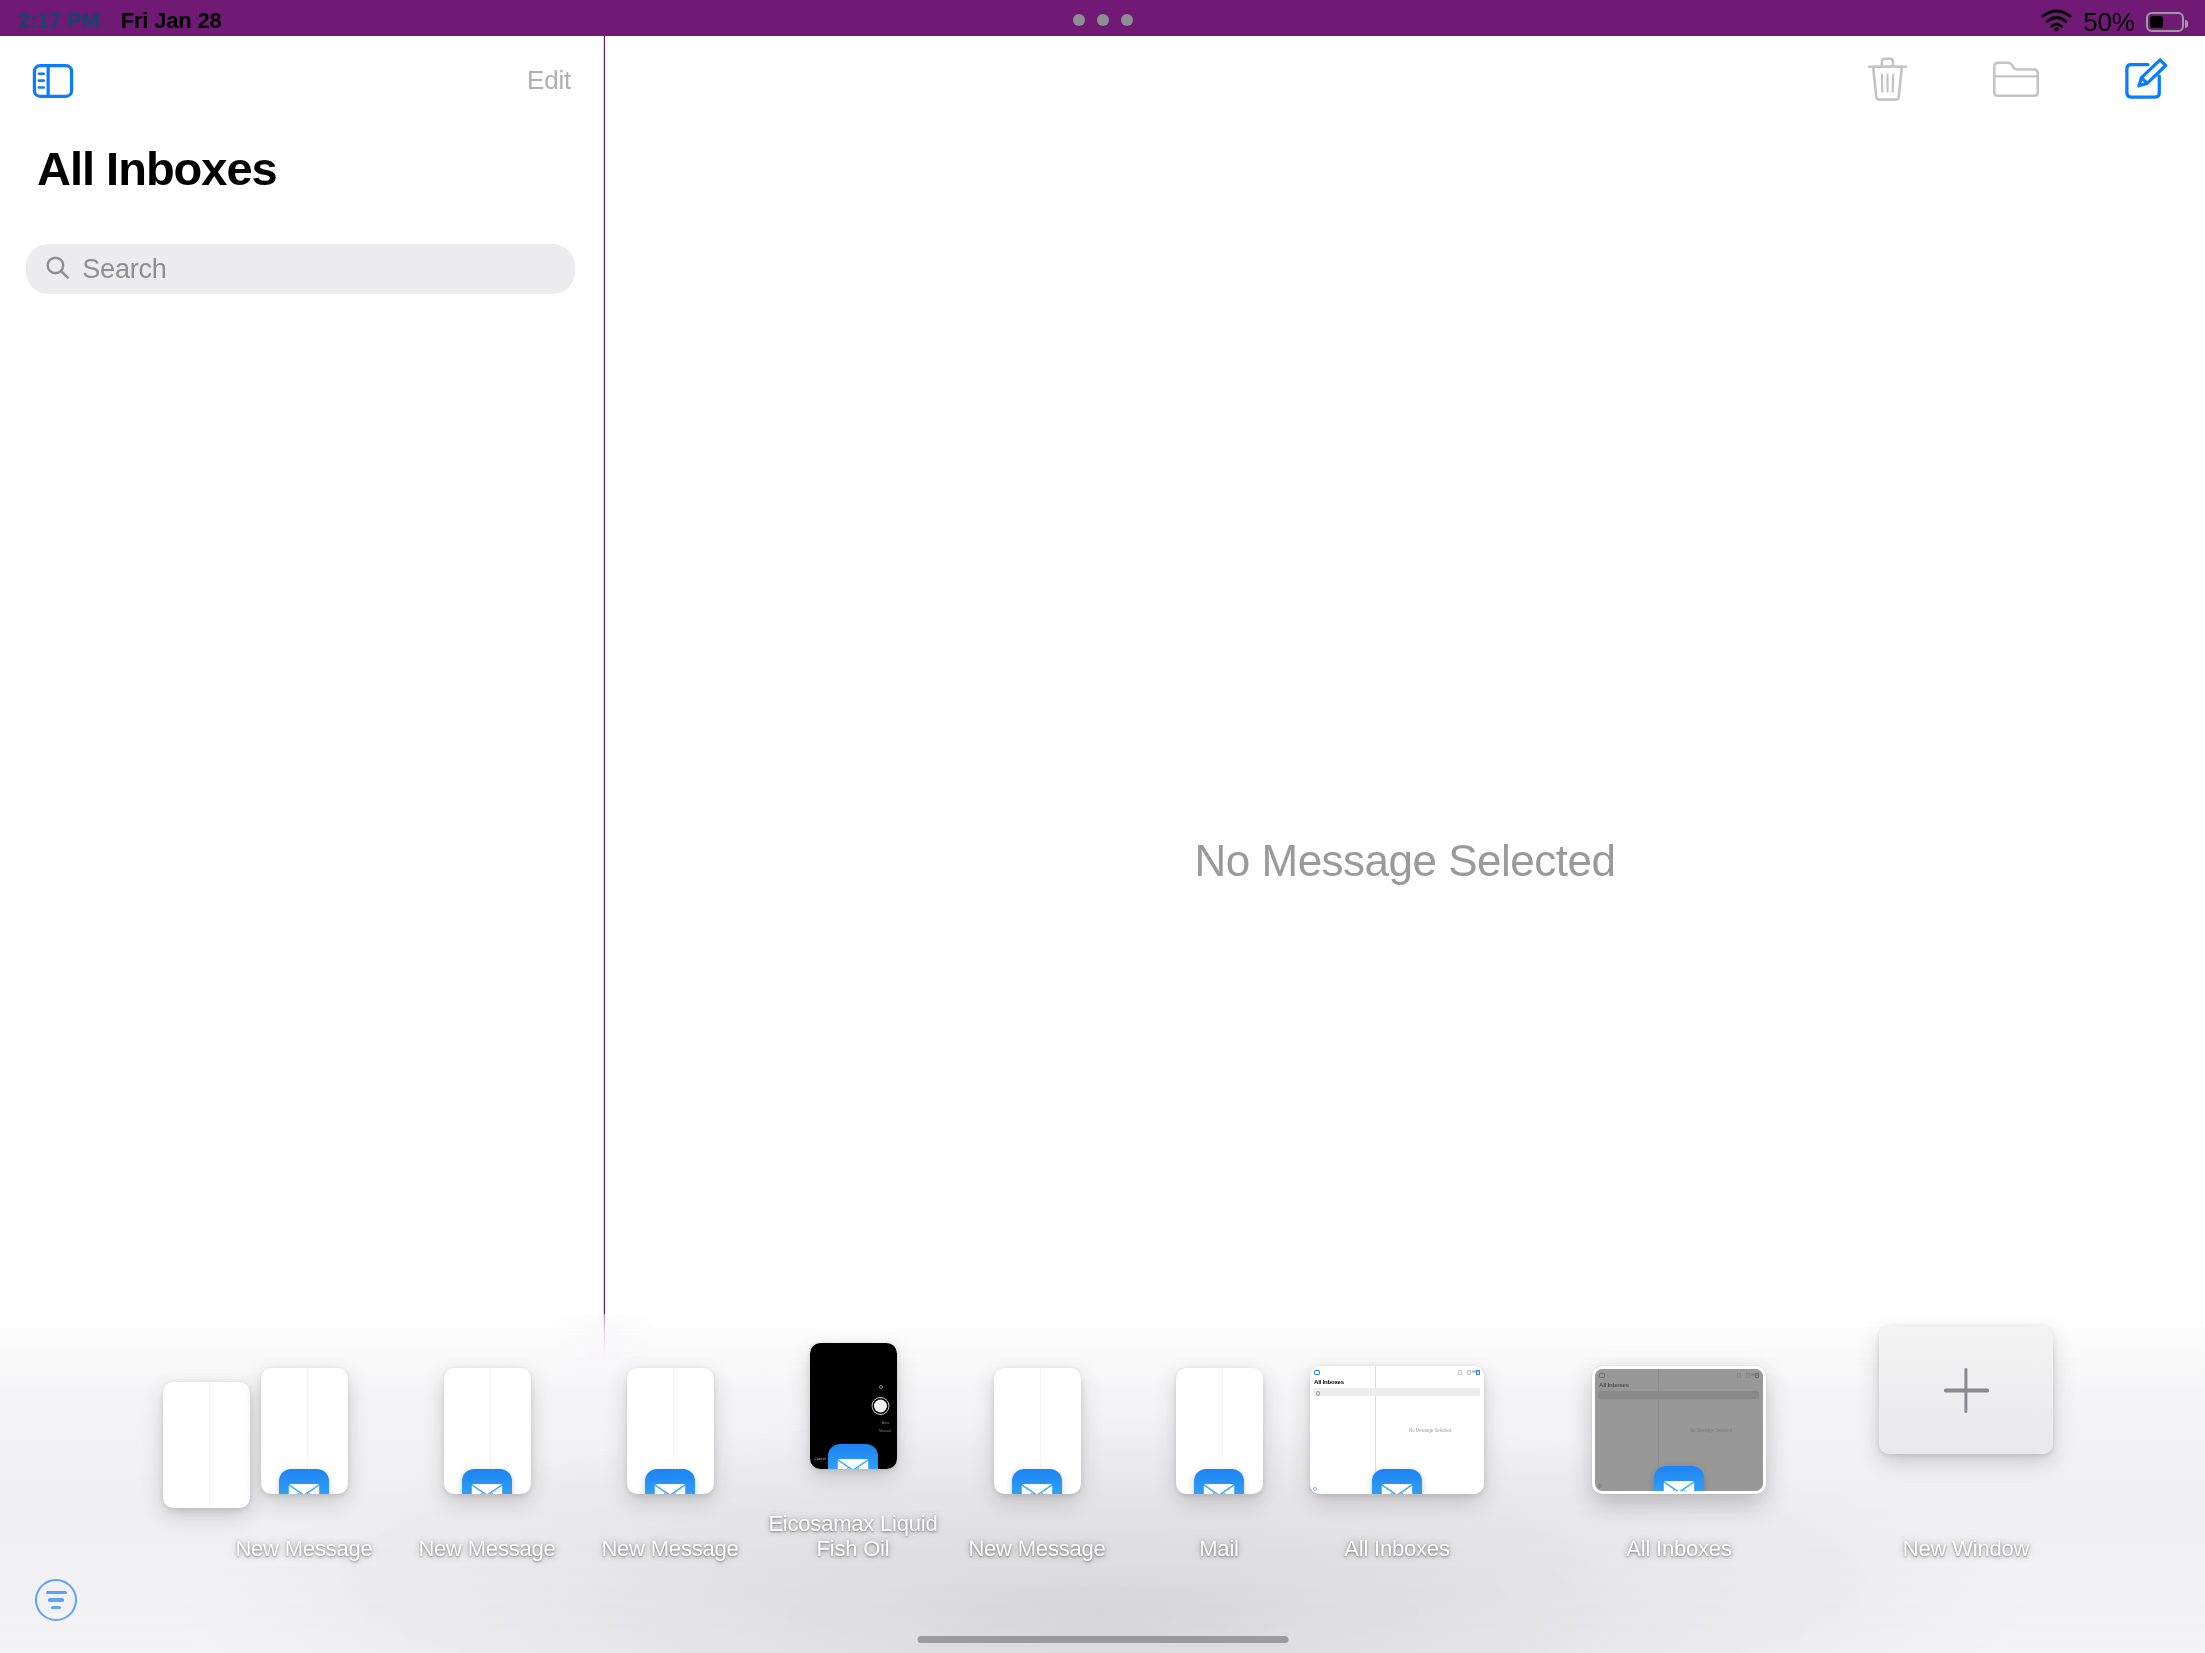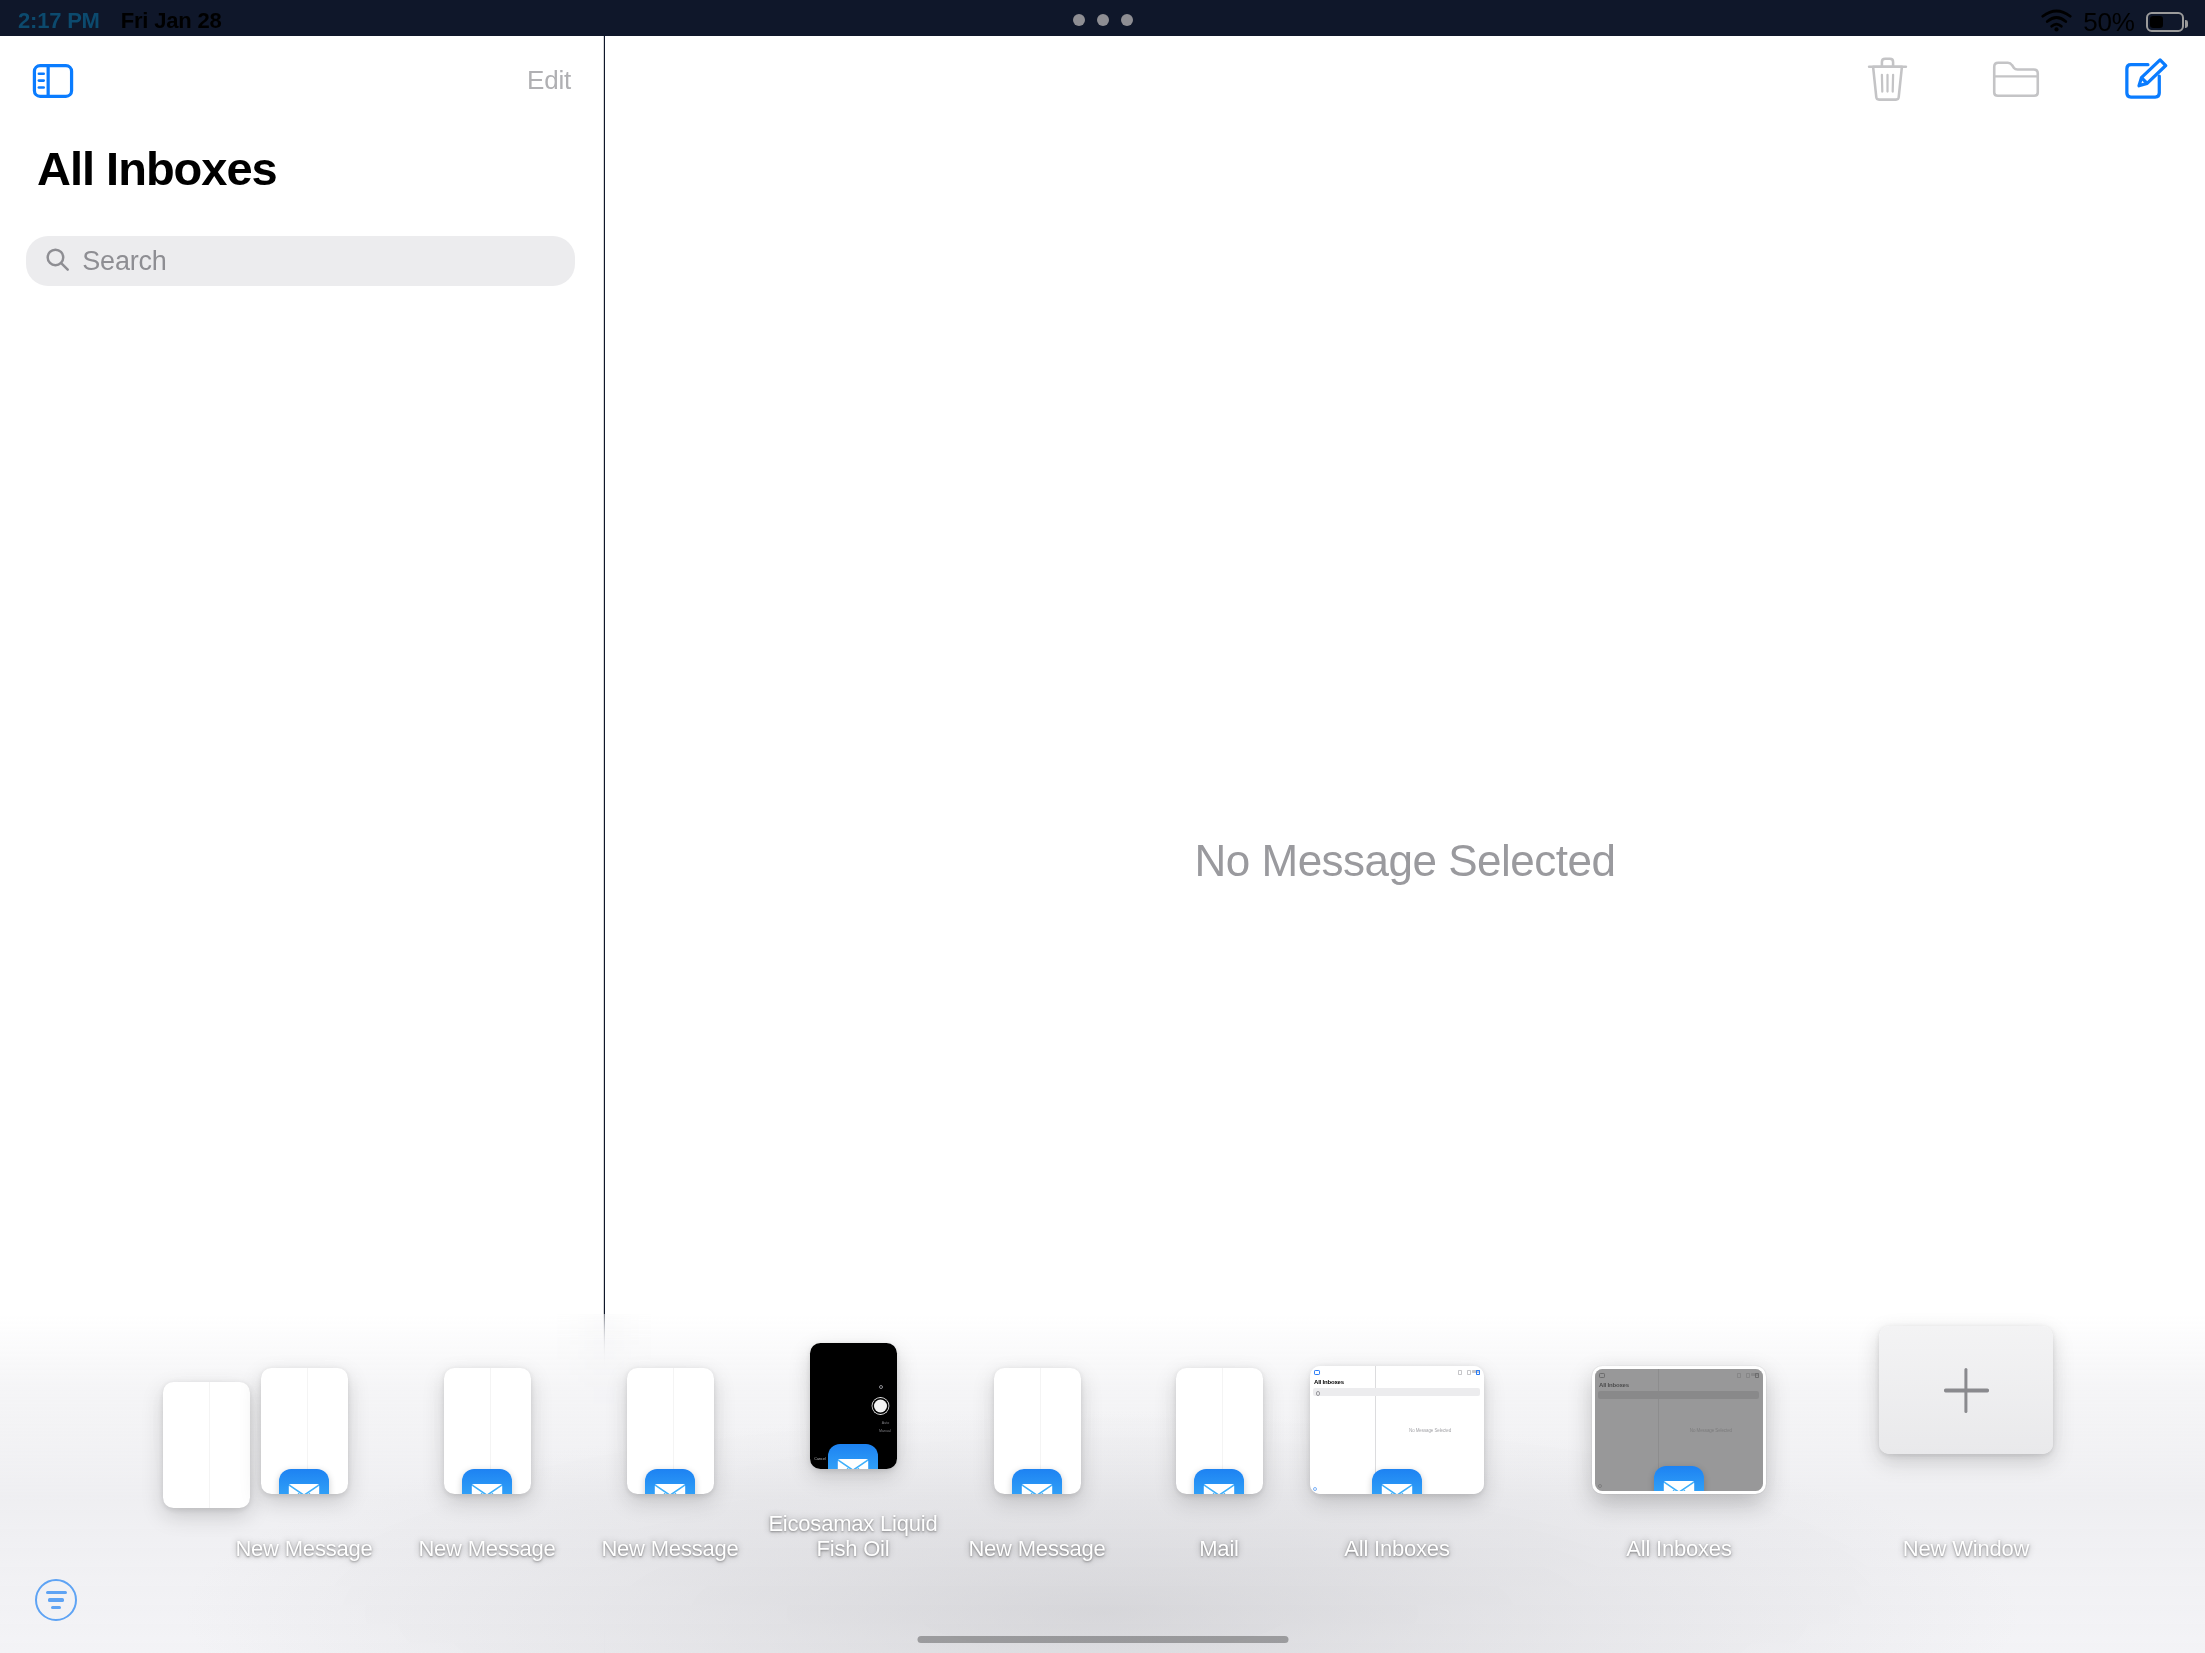--- a/index.html
+++ b/index.html
@@ -27,40 +27,40 @@
      background:#000; border-radius:3.2px;}
 
   
   #multitask-dots{
     position:absolute; top:13.7px; left:50%; transform:translateX(-50%);
     display:flex; gap:12px; z-index:61;
   }
   #multitask-dots span{ width:12px;height:12px;border-radius:50%;background:#8e8e93; display:block;}
 
   
-  #app-root{ position:absolute; inset:0; z-index:10; background:#0f172a; }
+  #app-root{ position:absolute; inset:0; z-index:10; background:#701a75; }
 
   
   #sidebar{
     position:absolute; left:0; top:36px; width:604px; bottom:0;
     background:#fff; border-right:1.6px solid #d5d5d7;
   }
   #sidebar-toolbar{
     position:absolute; top:16px; left:0; right:0; height:57px;
     display:flex; align-items:center; justify-content:space-between;
     padding:0 32px 0 32px;
   }
   .sb-toggle svg{ display:block; }
   #edit-button{ font-size:26px; color:#b0b0b3; letter-spacing:-0.2px; }
   #sidebar-title{
     position:absolute; top:105px; left:37px;
     font-size:47px; font-weight:800; color:#000; letter-spacing:-1px;
   }
   #search-field{
-    position:absolute; top:200px; left:26px; width:549px; height:50px;
+    position:absolute; top:208px; left:26px; width:549px; height:50px;
     background:#ececee; border-radius:22px;
     display:flex; align-items:center; gap:11.3px; padding:0 18px;
   }
   #search-placeholder{ font-size:27px; color:#8e8e93; letter-spacing:-0.2px; }
 
   
   #detail-pane{
     position:absolute; left:605px; top:36px; right:0; bottom:0; background:#fff;
   }
   #detail-toolbar{

